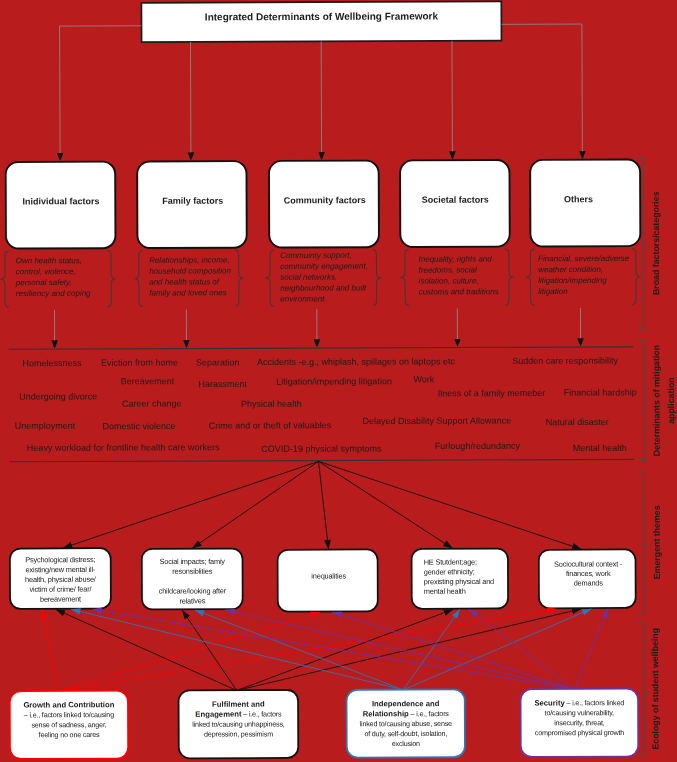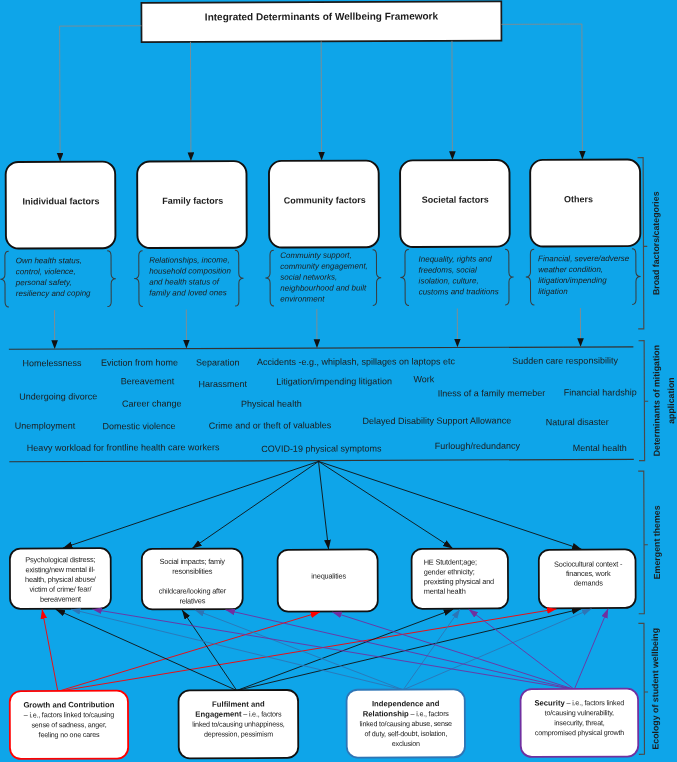--- a/index.html
+++ b/index.html
@@ -1,18 +1,18 @@
 <!DOCTYPE html>
 <html><head>
 <meta charset="utf-8">
 <style>
   html,body{margin:0;padding:0;background:#ffffff;}
   body{width:677px;height:762px;overflow:hidden;
        font-family:"Liberation Sans",sans-serif;}
-  #stage{position:relative;width:677px;height:762px;background:#0ea5e9;overflow:hidden;}
+  #stage{position:relative;width:677px;height:762px;background:#b91c1c;overflow:hidden;}
   svg{position:absolute;left:0;top:0;display:block;}
   .t{fill:#1c1c1c;font-family:"Liberation Sans",sans-serif;}
   .sm{letter-spacing:-0.2px;}
 </style>
 </head>
 <body>
 
 <div id="stage">
 <svg id="root" width="677" height="762" viewBox="0 0 677 762" xmlns="http://www.w3.org/2000/svg">
 <g id="skew" transform="rotate(-0.226 338.5 381)">

